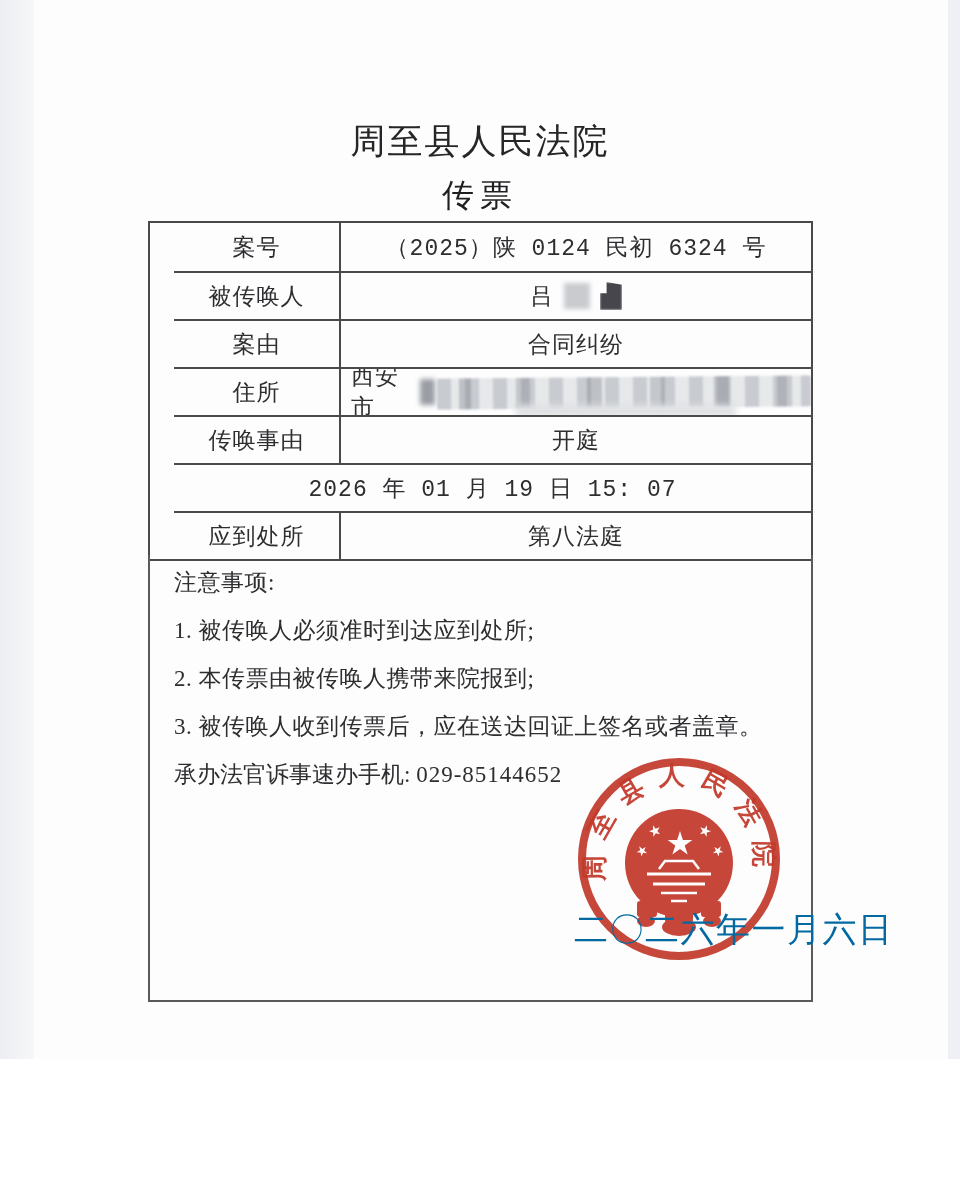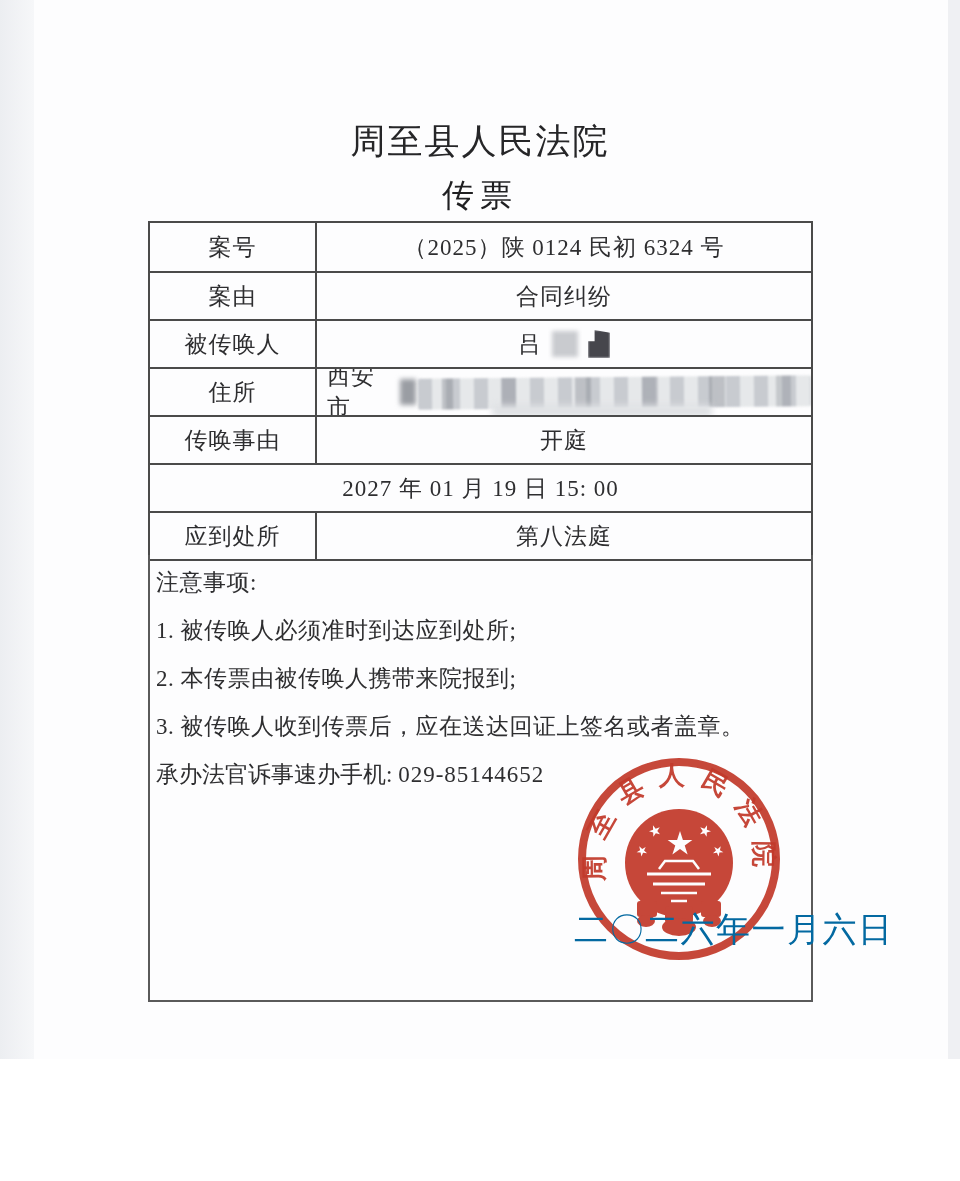--- a/index.html
+++ b/index.html
@@ -20,36 +20,37 @@
     position:absolute; left:0; top:118px; width:960px; text-align:center;
     font-size:35px; letter-spacing:2px; color:#262628;
   }
   .doc-title {
     position:absolute; left:0; top:174px; width:960px; text-align:center;
     font-size:32px; font-weight:normal; letter-spacing:6px; color:#1f1f21;
   }
   .doc-table {
     position:absolute; left:148px; top:221px; width:665px;
     border:2px solid #4a4a4a;
+    padding-left:24px;
   }
   .trow { display:flex; height:48px; border-top:2px solid #4a4a4a; }
   .trow:first-child { border-top:none; }
   .tlabel {
     width:167px; border-right:2px solid #4a4a4a;
     display:flex; align-items:center; justify-content:center;
     font-size:23px; letter-spacing:1px;
   }
   .tvalue {
     flex:1; display:flex; align-items:center; justify-content:center;
-    font-size:23px; letter-spacing:1px; overflow:hidden;
+    font-size:23px; letter-spacing:1px; overflow:hidden;font-family:Liberation Mono, monospace;
   }
   .tvalue.left { justify-content:flex-end; padding-left:10px; }
   .notes-box {
     position:absolute; left:148px; top:555px; width:665px; height:447px;
-    border:2px solid #5a5a5a; border-top:none; padding:10px 6px 0 6px;
+    border:2px solid #5a5a5a; border-top:none; padding:10px 6px 0 24px;
     font-size:23px;
   }
   .note-line { line-height:32px; margin-top:16px; letter-spacing:0.5px; }
   .note-heading { margin-top:2px; }
   .phone-line { margin-top:16px; line-height:32px; }
   .phone-line .num { font-family:Liberation Serif, serif; letter-spacing:1px; }
   
   .name-blur-light {
     display:inline-block; width:26px; height:26px; margin-left:10px;
     background:#c9cbcf; filter:blur(2px); vertical-align:-4px;
@@ -95,46 +96,46 @@
 
   <div class="court-name">周至县人民法院</div>
   <div class="doc-title">传票</div>
 
   <div class="doc-table">
     <div class="trow">
       <div class="tlabel">案号</div>
       <div class="tvalue">（2025）陕 0124 民初 6324 号</div>
     </div>
     <div class="trow">
-      <div class="tlabel">案由</div>
-      <div class="tvalue">合同纠纷</div>
-    </div>
-    <div class="trow">
       <div class="tlabel">被传唤人</div>
       <div class="tvalue">
         <span>吕</span>
         <span class="name-blur-light"></span>
         <span class="name-blur-dark"></span>
       </div>
+    </div>
+    <div class="trow">
+      <div class="tlabel">案由</div>
+      <div class="tvalue">合同纠纷</div>
     </div>
     <div class="trow">
       <div class="tlabel">住所</div>
       <div class="tvalue left" style="position:relative;">
         <span>西安市</span>
         <span class="addr-frag"></span>
         <span class="mosaic"></span>
         <span class="mosaic-tail"></span>
       </div>
     </div>
     <div class="trow">
       <div class="tlabel">传唤事由</div>
       <div class="tvalue">开庭</div>
     </div>
     <div class="trow">
-      <div class="tvalue">2027 年 01 月 19 日 15: 00</div>
+      <div class="tvalue">2026 年 01 月 19 日 15: 07</div>
     </div>
     <div class="trow">
       <div class="tlabel">应到处所</div>
       <div class="tvalue">第八法庭</div>
     </div>
   </div>
 
   <div class="notes-box">
     <div class="note-line note-heading">注意事项:</div>
     <div class="note-line">1. 被传唤人必须准时到达应到处所;</div>

